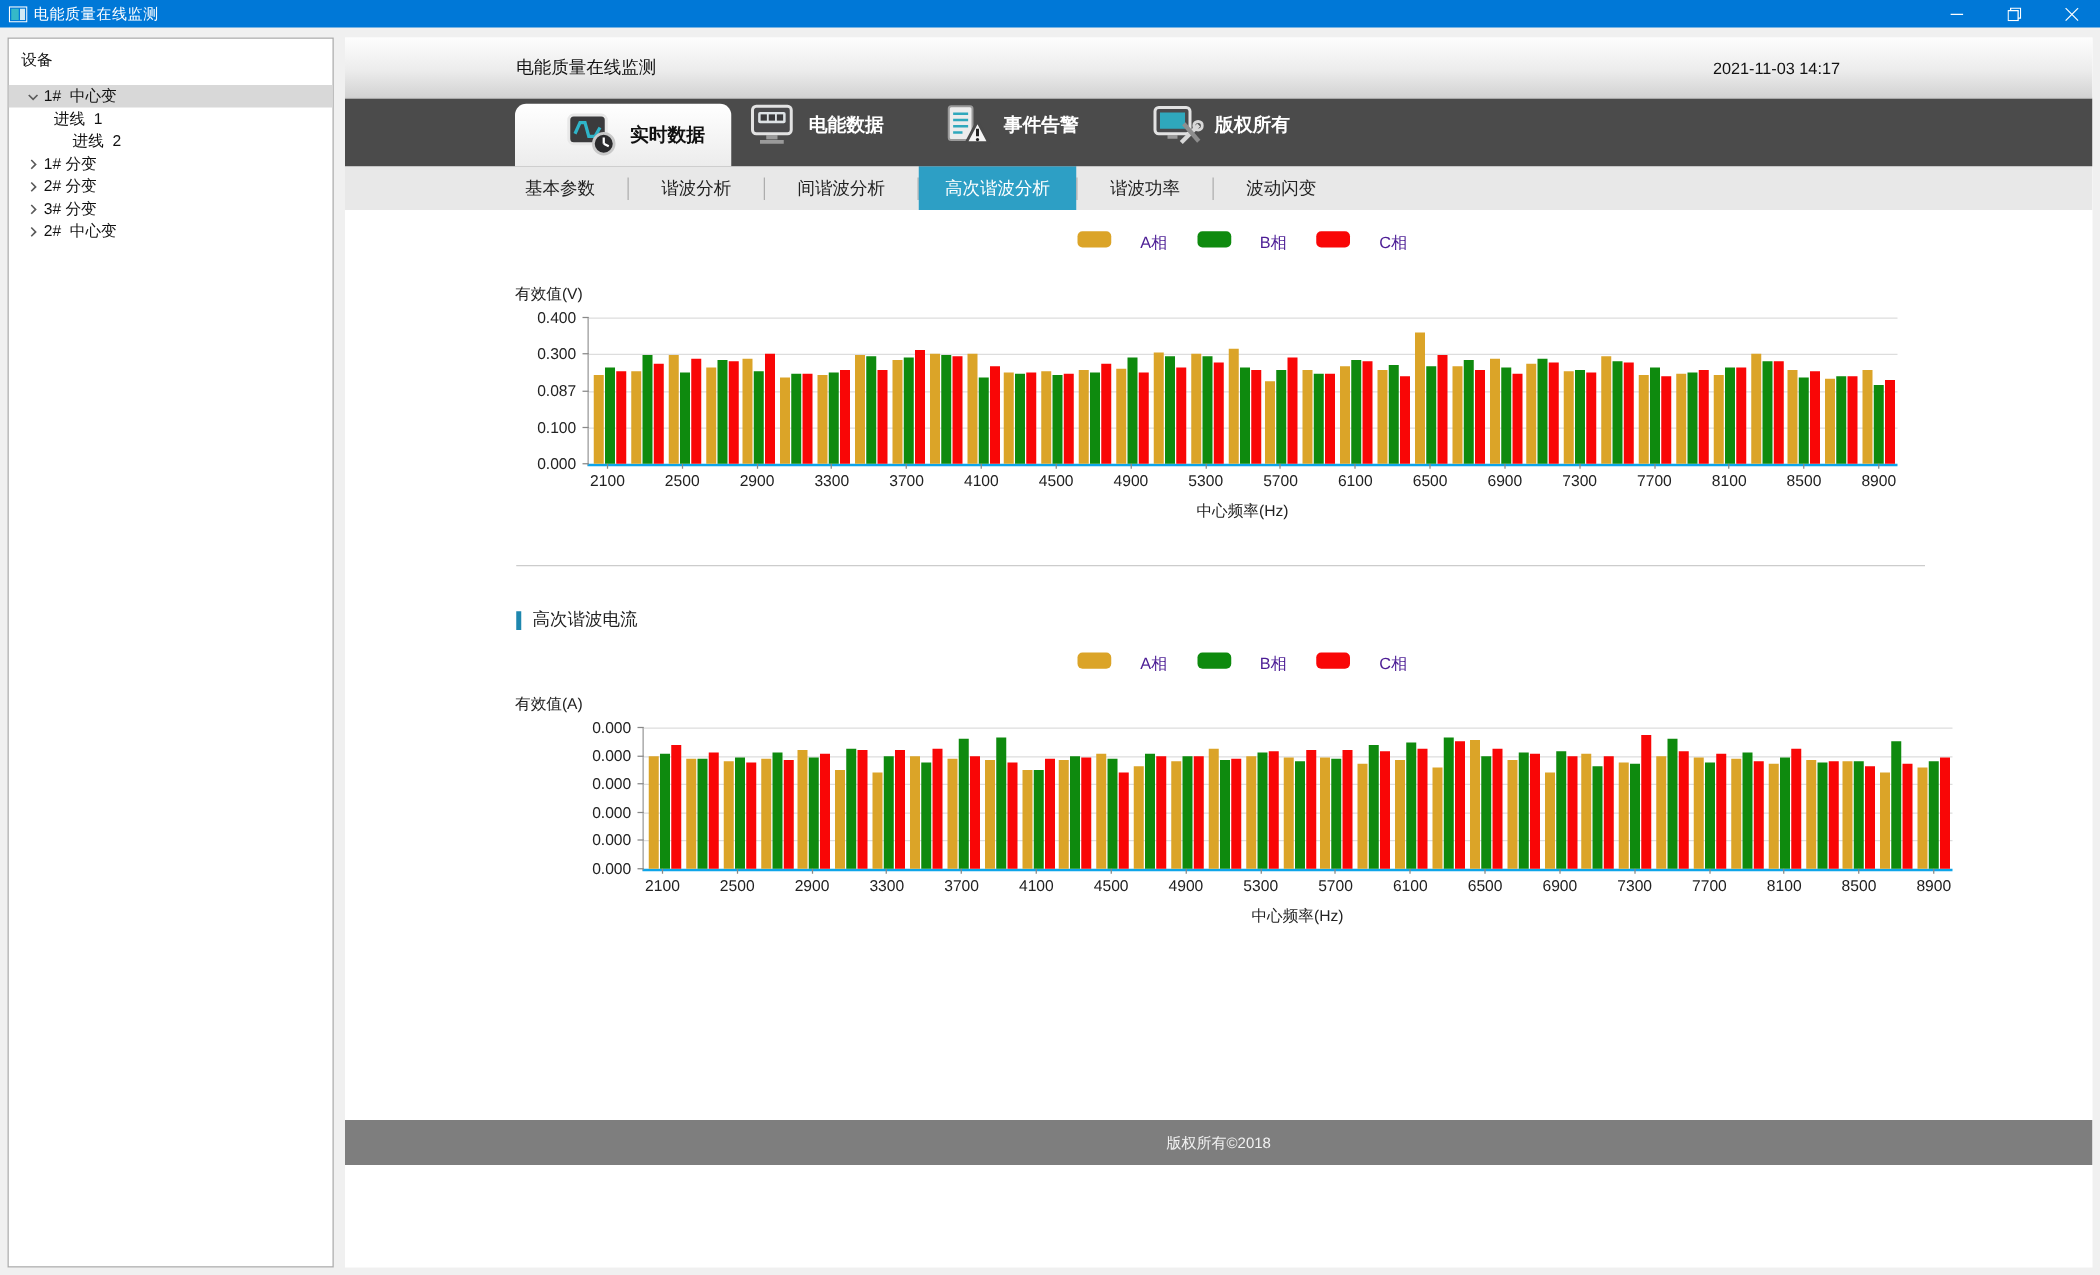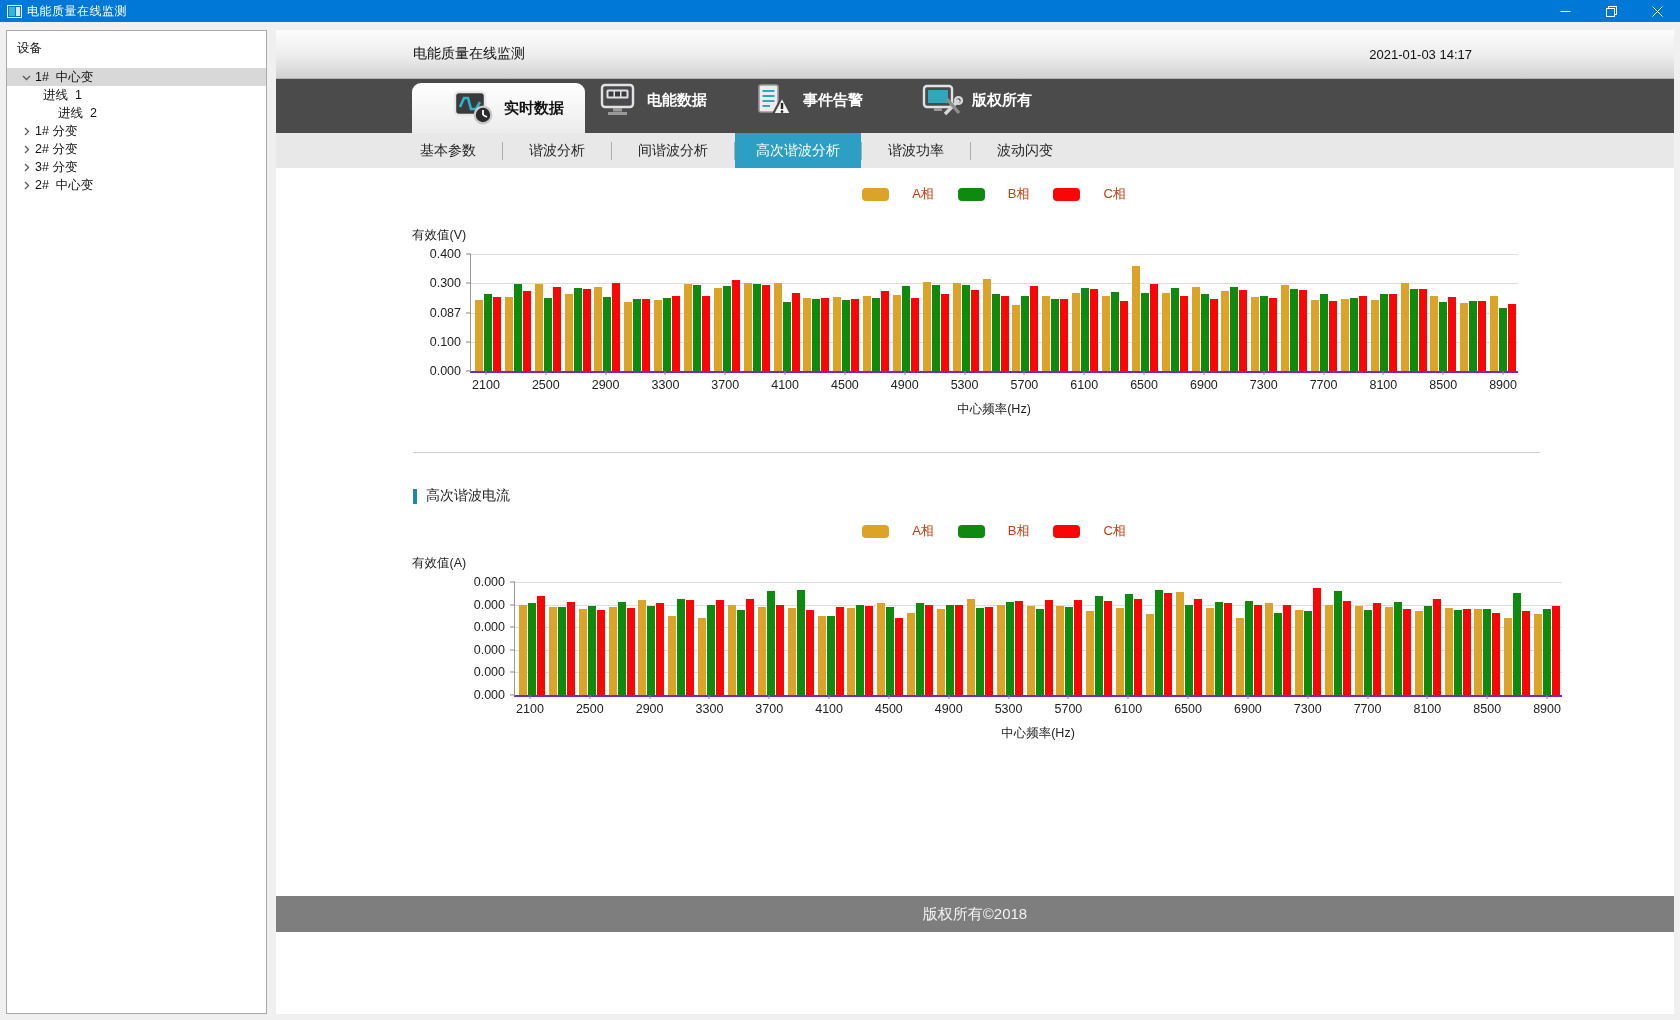--- a/index.html
+++ b/index.html
@@ -47,43 +47,43 @@
   .subtab{padding:0 26px;line-height:35px;cursor:default;white-space:nowrap;}
   .subtab.active{background:#2D9FC5;color:#fff;padding:0 21px;}
   .subtab-div{width:1px;height:18px;background:#adadad;}
 
   
   .sec-title{display:flex;align-items:center;gap:9px;margin-left:137px;font-size:14px;color:#222;}
   .sec-title .marker{width:4px;height:15px;background:#1E87AE;}
   .s1 .sec-title{margin-top:55px;}
   .s2 .sec-title{margin-top:34px;}
   .legend-row{width:1048px;margin:17px 0 0 194px;display:flex;justify-content:center;gap:24px;}
-  .legend-item{display:flex;align-items:center;gap:23px;font-size:13px;color:#c2410c;}
+  .legend-item{display:flex;gap:23px;font-size:13px;color:#4c1d95;}
   .legend-swatch{width:27px;height:13px;border-radius:4px;display:inline-block;}
   .chart-wrap{position:relative;width:1048px;margin-left:194px;margin-top:51px;}
   .s2 .chart-wrap{margin-top:42px;padding-left:44px;}
   .ylabel{position:absolute;top:-27px;left:-58px;font-size:12.5px;color:#222;}
   .chart-area{position:relative;background:#fff;border-left:1px solid #999;
-    border-bottom:2px solid #6d28d9;}
+    border-bottom:2px solid #0ea5e9;}
   .chart-v{height:117px;}
   .chart-a{height:113px;}
   .gridline{position:absolute;left:0;right:0;height:1px;background:#ddd;}
   .ytick{position:absolute;left:-10px;transform:translate(-100%,-50%);font-size:12.5px;color:#222;
     white-space:nowrap;}
   .ytickmark{position:absolute;left:-5px;width:5px;height:1px;background:#888;transform:translateY(-50%);}
   .bars{position:absolute;left:2px;right:0;top:0;bottom:0;display:flex;align-items:flex-end;}
   .bar-group{flex:1;display:flex;justify-content:center;align-items:flex-end;gap:1px;}
   .bar{width:8px;}
   .xtick{position:absolute;top:calc(100% + 7px);transform:translateX(-50%);font-size:12.5px;color:#222;}
   .xtickmark{position:absolute;top:100%;height:4px;width:1px;background:#888;transform:translateX(-50%);}
   .xlabel{margin-top:28px;width:1048px;text-align:center;font-size:12.5px;color:#222;}
   .divider{margin:34px 0 0 137px;width:1127px;border-top:1px solid #ccc;height:0;}
 
   .footer{position:absolute;left:0;right:0;top:866px;height:36px;background:#7e7e7e;
-    display:flex;align-items:center;justify-content:center;color:#f2f2f2;font-size:15px;}
+    display:flex;align-items:center;justify-content:center;color:#f2f2f2;font-size:12px;}
 </style>
 </head>
 <body>
 
 <div class="window">
 
   <div class="titlebar">
     <span class="app-icon">
       <svg width="15" height="13" viewBox="0 0 15 13">
         <rect x="0.5" y="0.5" width="14" height="12" fill="none" stroke="#fff"></rect>
@@ -164,21 +164,21 @@
           </span>
           <span class="tree-label">2#  中心变</span>
         </div>
       </div>
   </aside>
 
   <section class="content">
 
     <div class="content-header">
       <span class="device-title">电能质量在线监测</span>
-      <span class="timestamp">2021-01-03 14:17</span>
+      <span class="timestamp">2021-11-03 14:17</span>
     </div>
 
     <div class="main-tabs">
       <div class="tab active">
         <svg width="42" height="36" viewBox="0 0 42 36">
           <rect x="2" y="2" width="30" height="23" rx="4" fill="#3b3b3d" stroke="#e8e8e8" stroke-width="2.4"></rect>
           <polyline points="7,17 11,8 15,8 18,19 23,19 27,12" stroke="#2fb4c8" stroke-width="2.6" fill="none"></polyline>
           <circle cx="30" cy="25" r="8.3" fill="#2b2b2d" stroke="#c9c9c9" stroke-width="2.2"></circle>
           <line x1="30" y1="25" x2="30" y2="20" stroke="#fff" stroke-width="1.8"></line>
           <line x1="30" y1="25" x2="34" y2="27" stroke="#fff" stroke-width="1.8"></line>

